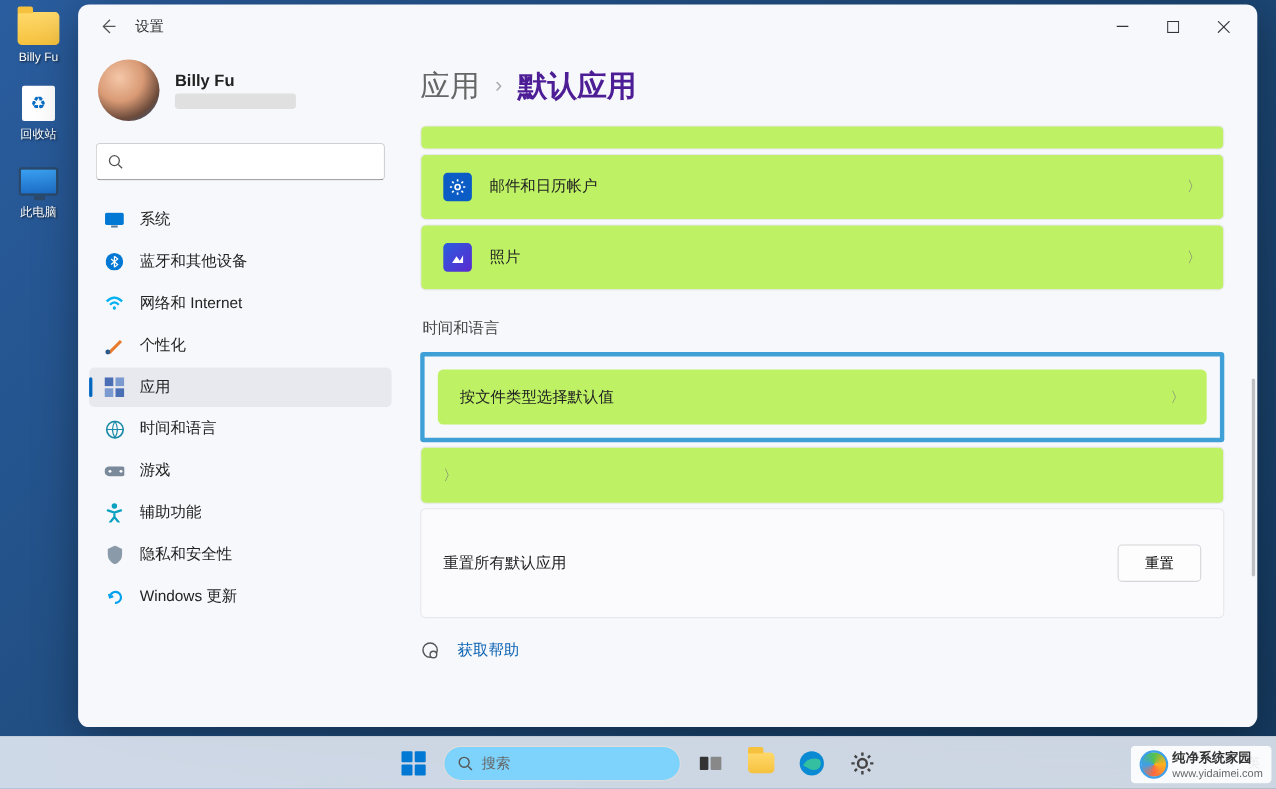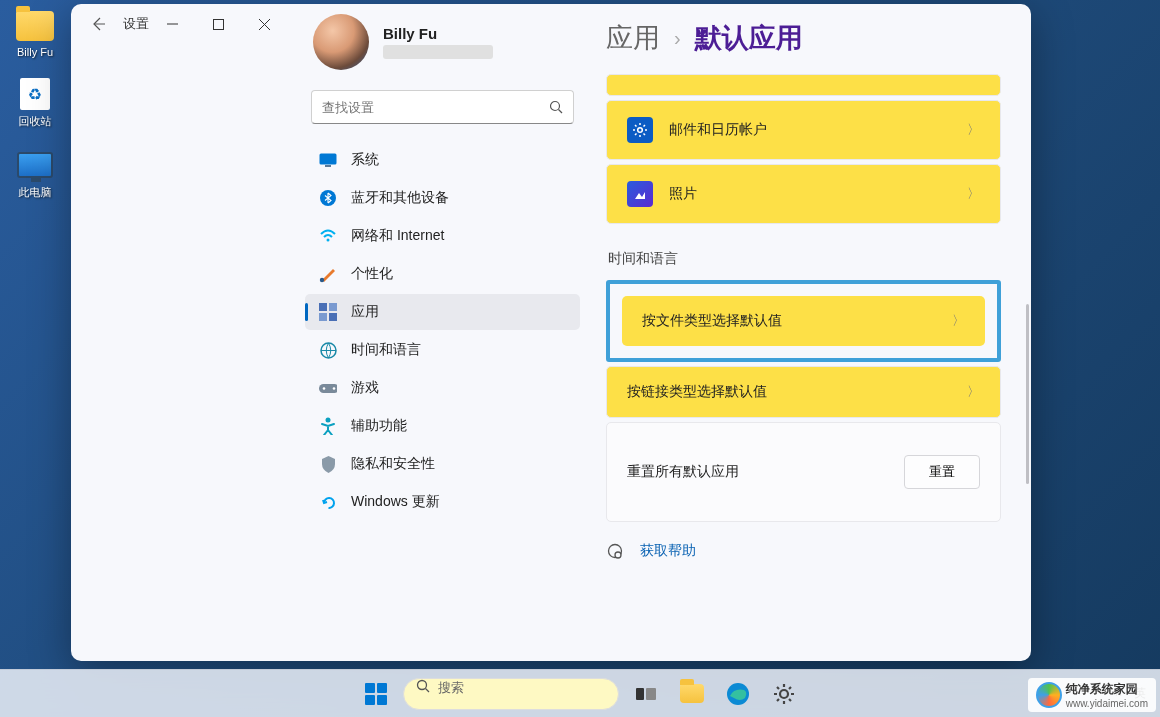--- a/index.html
+++ b/index.html
@@ -11,21 +11,21 @@
     .desktop-icon .ic { width: 40px; height: 36px; display: flex; align-items: center; justify-content: center; }
     .desktop-icon .lbl { color: #fff; font-size: 11px; text-shadow: 1px 1px 2px rgba(0,0,0,.7); text-align: center; margin-top: 2px; }
     .folder-ic { width: 38px; height: 30px; background: linear-gradient(#ffd96b, #f6c23e); border-radius: 2px 4px 4px 4px; position: relative; }
     .folder-ic::before { content: ""; position: absolute; top: -5px; left: 0; width: 14px; height: 6px; background: #f6c23e; border-radius: 2px 2px 0 0; }
     .pc-ic { width: 36px; height: 26px; background: linear-gradient(#3a9ff0, #1d6fc7); border-radius: 3px; position: relative; border: 2px solid #2b4a6b; }
     .pc-ic::after { content: ""; position: absolute; bottom: -6px; left: 12px; width: 10px; height: 4px; background: #2b4a6b; }
     .bin-ic { width: 30px; height: 32px; background: #fff; border-radius: 2px; position: relative; display: flex; align-items: center; justify-content: center; }
     .bin-ic::before { content: "♻"; color: #0b6fc4; font-size: 16px; }
     
     
-    .window { position: absolute; top: 4px; left: 71px; width: 960px; height: 657px; background: #f7f8fc; border-radius: 10px; box-shadow: 0 10px 40px rgba(0,0,0,.35); overflow: hidden; display: flex; flex-direction: row; }
+    .window { position: absolute; top: 4px; left: 71px; width: 1072px; height: 657px; background: #f7f8fc; border-radius: 10px; box-shadow: 0 10px 40px rgba(0,0,0,.35); overflow: hidden; display: flex; flex-direction: column; }
     .titlebar { height: 40px; display: flex; align-items: center; padding: 0 8px; }
     .back-btn { width: 38px; height: 38px; display: flex; align-items: center; justify-content: center; font-size: 16px; color: #555; cursor: pointer; border-radius: 4px; }
     .win-title { font-size: 13px; color: #333; margin-left: 6px; }
     .win-controls { margin-left: auto; display: flex; }
     .win-btn { width: 46px; height: 32px; display: flex; align-items: center; justify-content: center; cursor: pointer; font-size: 12px; color: #333; }
     
     .window-body { flex: 1; display: flex; overflow: hidden; }
     
     
     .sidebar { width: 295px; padding: 0 10px; overflow-y: auto; }
@@ -45,21 +45,21 @@
     .nav-item.active::before { content: ""; position: absolute; left: 0; top: 9px; bottom: 9px; width: 3px; background: #0067c0; border-radius: 2px; }
     .nav-item .nic { width: 18px; height: 18px; display: flex; align-items: center; justify-content: center; }
     
     
     .content { flex: 1; padding: 16px 30px 20px 16px; overflow-y: auto; position: relative; }
     .breadcrumb { display: flex; align-items: center; gap: 14px; font-size: 27px; margin-bottom: 18px; }
     .bc-parent { color: #666; cursor: pointer; }
     .bc-sep { color: #aaa; font-size: 20px; }
     .bc-current { color: #4c1d95; font-weight: 600; }
     
-    .card { background: #fde047; border: 1px solid #e8e8ec; border-radius: 5px; margin-bottom: 4px; }
+    .card { background: #bef264; border: 1px solid #e8e8ec; border-radius: 5px; margin-bottom: 4px; }
     .card-row { display: flex; align-items: center; padding: 16px 20px; cursor: pointer; gap: 16px; }
     .card-ic { width: 26px; height: 26px; border-radius: 4px; display: flex; align-items: center; justify-content: center; color: #fff; font-size: 15px; flex-shrink: 0; }
     .card-label { flex: 1; font-size: 14px; color: #222; }
     .card-chev { color: #777; font-size: 13px; }
     .empty-card { height: 20px; }
     
     .section-label { font-size: 14px; color: #444; margin: 26px 2px 12px; }
     
     .highlight-box { border: 4px solid #3fa0d8; border-radius: 3px; margin-bottom: 4px; }
     .highlight-box .card { border: none; margin: 12px; }
@@ -73,21 +73,21 @@
     .footer-link .fic { width: 18px; height: 18px; color: #555; display: flex; align-items: center; justify-content: center; }
     
     .scroll-ind { position: absolute; right: 2px; top: 300px; width: 3px; height: 180px; background: #bfbfc4; border-radius: 2px; }
     
     
     .taskbar { position: absolute; bottom: 0; left: 0; right: 0; height: 48px; background: rgba(235, 240, 248, .86); backdrop-filter: blur(20px); display: flex; align-items: center; justify-content: center; border-top: 1px solid rgba(0,0,0,.06); }
     .taskbar-center { display: flex; align-items: center; gap: 8px; }
     .start-btn { width: 38px; height: 38px; display: flex; align-items: center; justify-content: center; cursor: pointer; border-radius: 4px; }
     .win-logo { width: 22px; height: 22px; display: grid; grid-template-columns: 1fr 1fr; grid-template-rows: 1fr 1fr; gap: 2px; }
     .win-logo div { background: #0078d4; border-radius: 1px; }
-    .tb-search { width: 216px; height: 32px; background: #fef9c3; border: 1px solid #ddd; border-radius: 16px; display: flex; align-items: flex-start; padding: 0 12px; gap: 8px; font-size: 13px; color: #666; }
+    .tb-search { width: 216px; height: 32px; background: #7dd3fc; border: 1px solid #ddd; border-radius: 16px; display: flex; align-items: center; padding: 0 12px; gap: 8px; font-size: 13px; color: #666; }
     .tb-icon { width: 38px; height: 38px; display: flex; align-items: center; justify-content: center; cursor: pointer; border-radius: 4px; font-size: 20px; }
     .taskbar-right { position: absolute; right: 14px; display: flex; align-items: center; gap: 12px; font-size: 12px; color: #333; }
     
     
     .watermark { position: absolute; bottom: 5px; right: 4px; display: flex; align-items: center; gap: 4px; background: rgba(255,255,255,.9); padding: 3px 8px; border-radius: 4px; font-size: 12px; color: #333; }
     .wm-ic { width: 26px; height: 26px; border-radius: 50%; background: conic-gradient(#4fc24f, #ffb020, #ff6a3d, #3ea0e8, #4fc24f); display: flex; align-items: center; justify-content: center; border: 2px solid #3ea0e8; }
     
     
     svg { display: block; }
   </style>
@@ -148,21 +148,20 @@
 
     <div class="sidebar">
       <div class="profile">
         <div class="avatar"></div>
         <div class="profile-info">
           <div class="profile-name">Billy Fu</div>
           <div class="profile-sub"></div>
         </div>
       </div>
       <div class="search-box">
-        <input type="text" placeholder="查找设置" style="">
         <div class="sic">
             <svg width="14" height="14" viewBox="0 0 14 14">
               <circle cx="6" cy="6" r="4.5" stroke="#555" fill="none" stroke-width="1.2"></circle>
               <line x1="9.5" y1="9.5" x2="13" y2="13" stroke="#555" stroke-width="1.2"></line>
             </svg>
           </div>
       </div>
       <div class="nav">
         <div class="nav-item">
             <div class="nic">
@@ -302,21 +301,20 @@
         <div class="card">
           <div class="card-row">
             <div class="card-label">按文件类型选择默认值</div>
             <div class="card-chev">〉</div>
           </div>
         </div>
       </div>
 
       <div class="card">
         <div class="card-row">
-          <div class="card-label">按链接类型选择默认值</div>
           <div class="card-chev">〉</div>
         </div>
       </div>
 
       <div class="reset-row">
         <div class="card-label">重置所有默认应用</div>
         <button class="reset-btn">重置</button>
       </div>
 
       <div class="footer-links">

